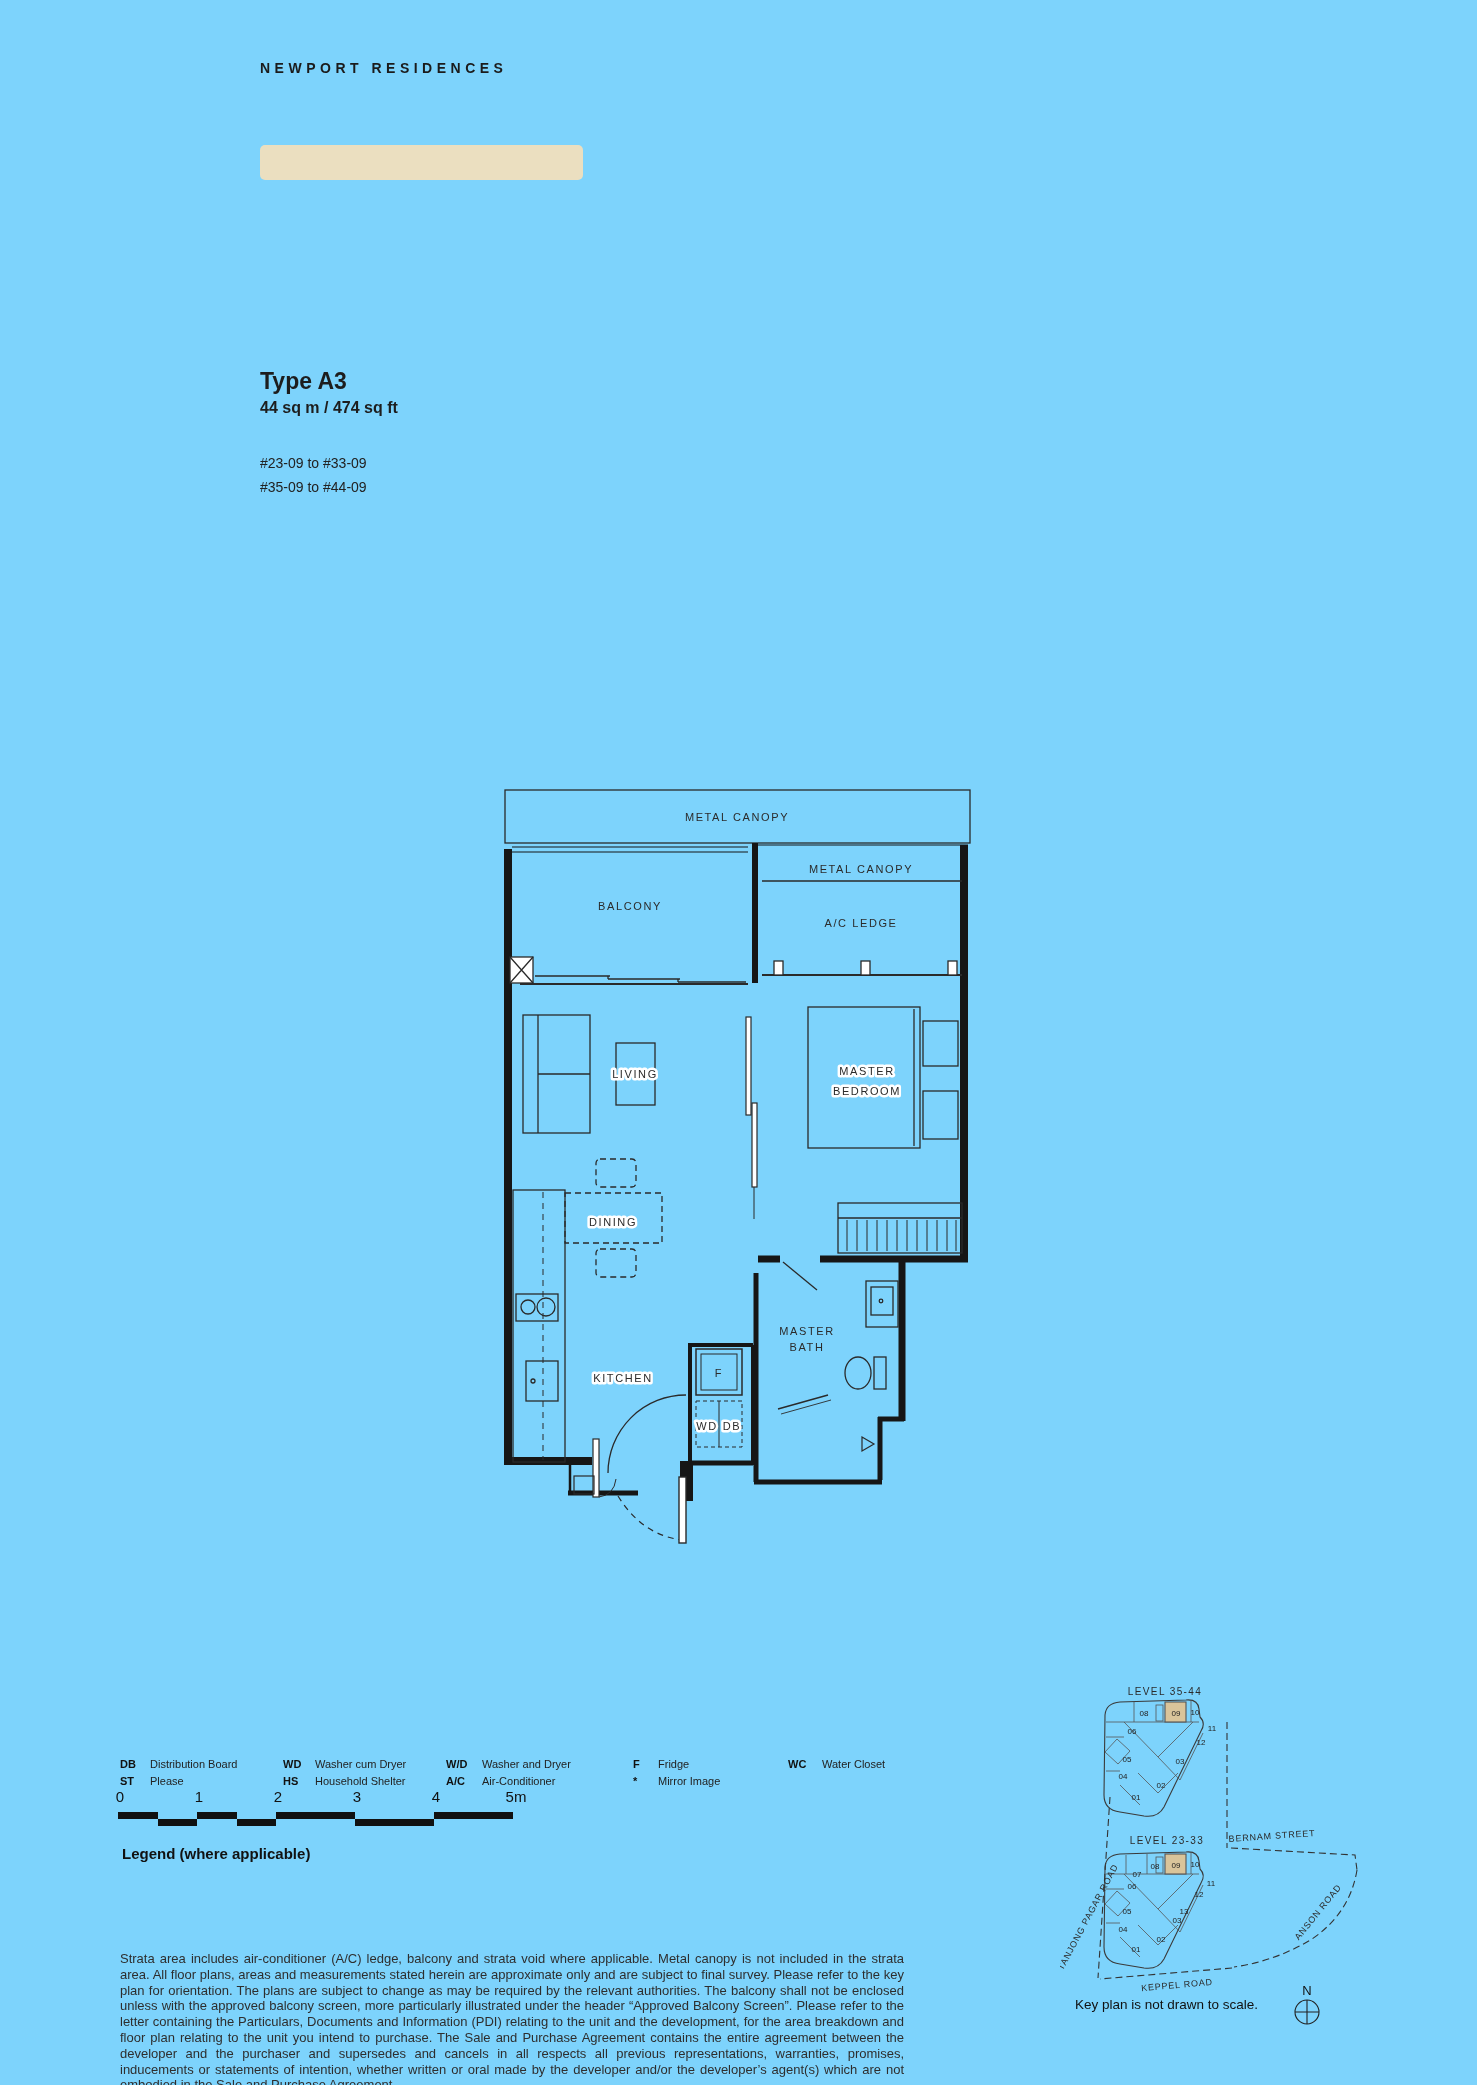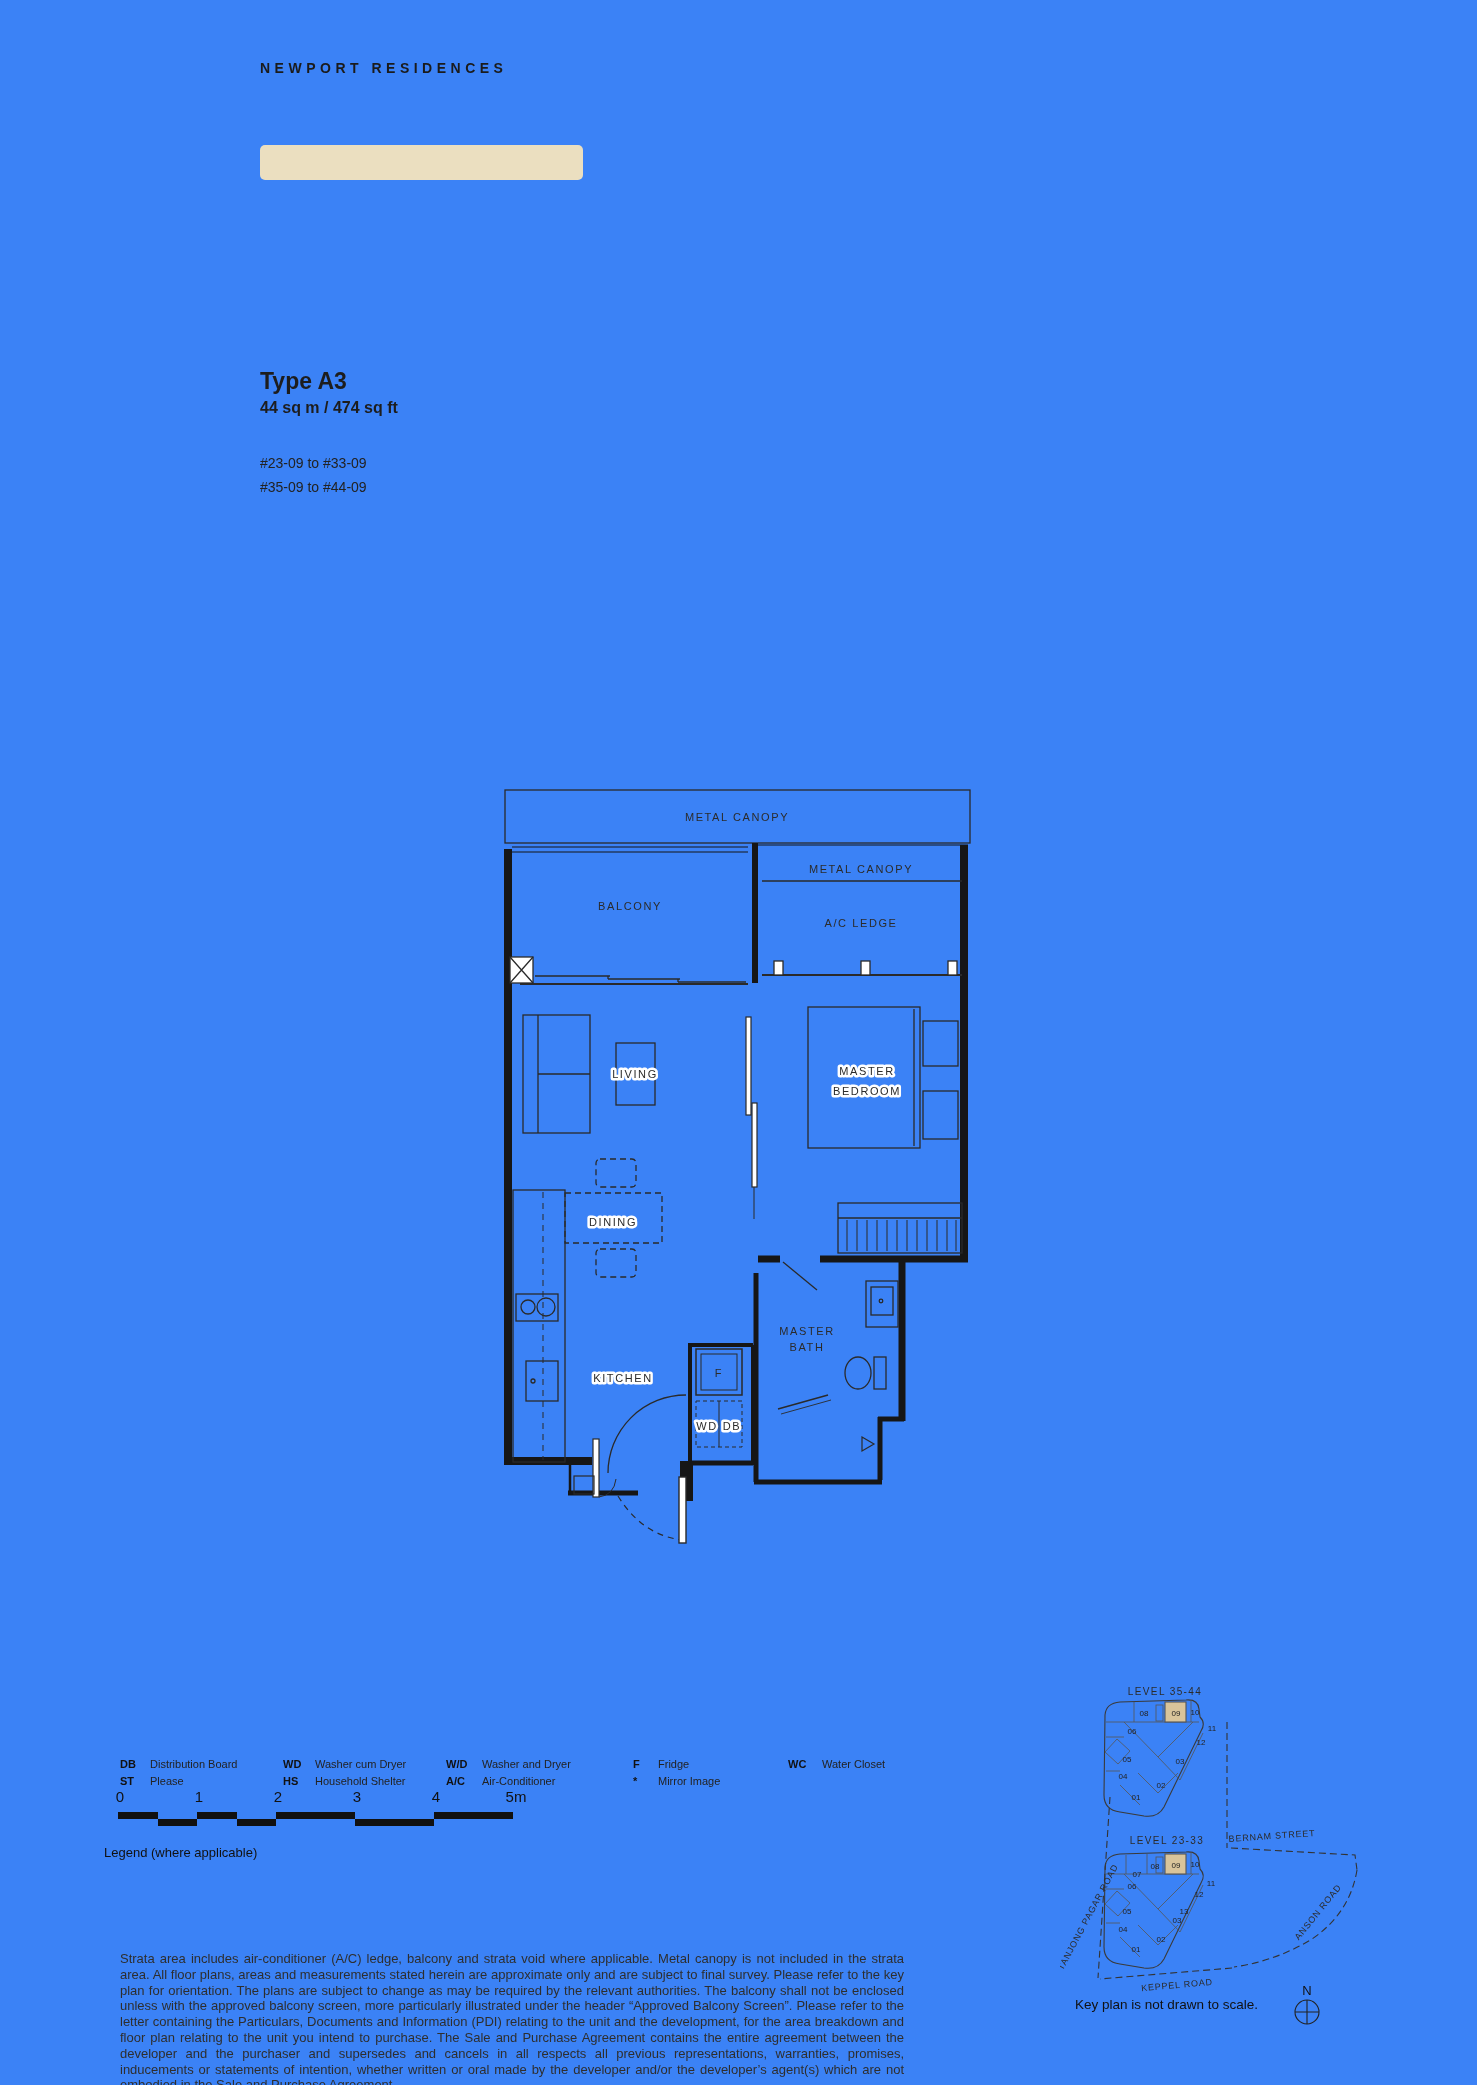--- a/index.html
+++ b/index.html
@@ -1,19 +1,19 @@
 <!DOCTYPE html>
 <html style="--accent-bar: #ebdfc0; --highlight: #d9c49a;"><head>
 <meta charset="utf-8">
 <style>
   :root { --accent-bar:#ebdfc0; --highlight:#d9c49a; }
   * { margin:0; padding:0; box-sizing:border-box; }
   body { background:#f2f2f2; }
   .page {
-    position:relative; width:1477px; height:2085px; background:#3b82f6;
+    position:relative; width:1477px; height:2085px; background:#7dd3fc;
     font-family:"Liberation Sans", sans-serif; color:#1d1d1d; overflow:hidden;
     margin:0 auto;
   }
   .brand {
     position:absolute; left:260px; top:60px;
     font-size:14px; font-weight:bold; letter-spacing:4.5px; color:#1b1b1b;
   }
   .accent-bar {
     position:absolute; left:260px; top:145px; width:323px; height:35px;
     background:var(--accent-bar); border-radius:5px;
@@ -35,21 +35,21 @@
   .kp-level { font-size:10px; letter-spacing:1.4px; fill:#2b2b2b; }
   .kp-unit { font-size:8px; fill:#222; }
   .kp-street { font-size:9px; letter-spacing:0.8px; fill:#2b2b2b; }
 
   .scale-ticks { position:absolute; left:0; top:1788px; width:100%; font-size:15px; color:#111; }
   .scale-ticks span { position:absolute; transform:translateX(-50%); }
   .scale-bars { position:absolute; left:118px; top:1812px; width:395px; height:15px; }
   .scale-bars .seg { position:absolute; height:7px; background:#111; }
   .scale-bars .seg.top { top:0; } .scale-bars .seg.bot { top:7px; }
 
-  .legend-title { position:absolute; left:104px; top:1845px; font-size:13px; font-weight:normal; color:#111; }
+  .legend-title { position:absolute; left:122px; top:1845px; font-size:15px; font-weight:bold; color:#111; }
   .legend-col { position:absolute; top:1756px; font-size:11px; line-height:17px; color:#222; white-space:nowrap; }
   .legend-col .abbr { display:inline-block; font-weight:bold; color:#111; }
 
   .disclaimer {
     position:absolute; left:120px; top:1951px; width:784px;
     font-size:13px; line-height:15.8px; text-align:justify; color:#2e2e2e;
   }
   .keyplan-note { position:absolute; left:1075px; top:1997px; font-size:13.5px; color:#111; }
 </style>
 </head>

